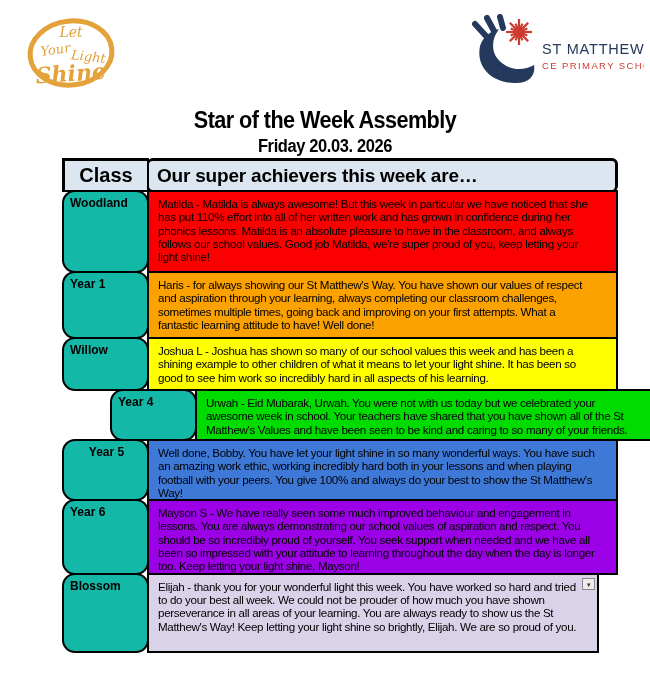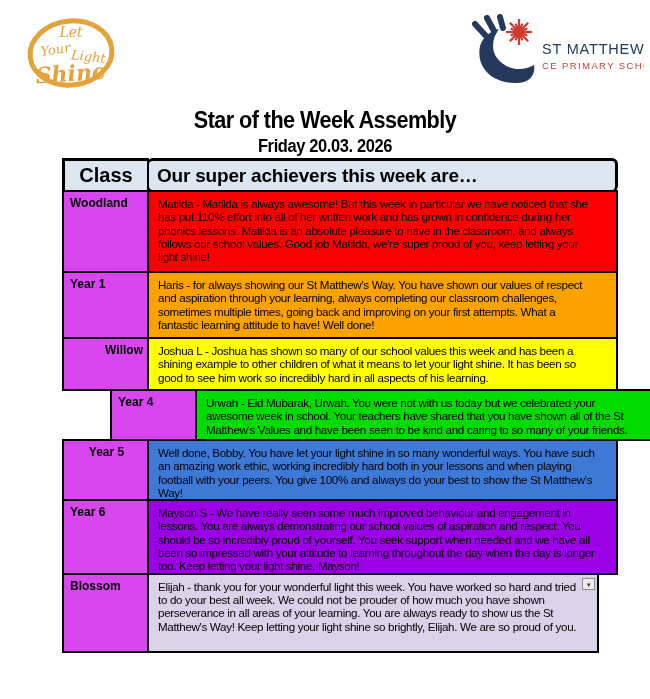--- a/index.html
+++ b/index.html
@@ -51,24 +51,25 @@
     background: #DCE6F1; text-align: center;
     font-size: 20px; font-weight: bold; padding: 3px 0 0 0;
   }
   .hdr-achievers {
     background: #DCE6F1; text-align: left;
     font-size: 19px; font-weight: bold; letter-spacing: -0.2px;
     padding: 4px 6px 3px 8px;
   }
 
   .class-cell {
-    background: #d946ef;
+    background: #14b8a6;
     font-size: 12px; font-weight: bold;
     padding: 4px 4px 16px 6px;
     vertical-align: top;
+    border-radius: 13px;
   }
   .content-cell {
     position: relative;
     font-size: 11.6px; letter-spacing: -0.32px; line-height: 13.3px;
     padding: 5px 20px 0 9px;
   }
 
   .dropdown-marker {
     position: absolute; top: 3px; right: 2px;
     width: 13px; height: 12px;
@@ -140,21 +141,21 @@
     <div id="tbl-body">
         <div class="tbl-row">
           <div class="cell class-col class-cell" style="min-height: 83px;">Woodland</div>
           <div class="cell content-col content-cell" style="background: rgb(251, 0, 0); min-height: 83px;"><span>Matilda - Matilda is always awesome! But this week in particular we have noticed that she has put 110% effort into all of her written work and has grown in confidence during her phonics lessons. Matilda is an absolute pleasure to have in the classroom, and always follows our school values. Good job Matilda, we're super proud of you, keep letting your light shine!</span></div>
         </div>
         <div class="tbl-row">
           <div class="cell class-col class-cell" style="min-height: 68px;">Year 1</div>
           <div class="cell content-col content-cell" style="background: rgb(251, 161, 0); min-height: 68px;"><span>Haris - for always showing our St Matthew's Way. You have shown our values of respect and aspiration through your learning, always completing our classroom challenges, sometimes multiple times, going back and improving on your first attempts. What a fantastic learning attitude to have! Well done!</span></div>
         </div>
         <div class="tbl-row">
-          <div class="cell class-col class-cell" style="min-height: 54px; text-align: right;">Willow</div>
+          <div class="cell class-col class-cell" style="min-height: 54px;">Willow</div>
           <div class="cell content-col content-cell" style="background: rgb(255, 255, 0); min-height: 54px;"><span>Joshua L - Joshua has shown so many of our school values this week and has been a shining example to other children of what it means to let your light shine. It has been so good to see him work so incredibly hard in all aspects of his learning.</span></div>
         </div>
         <div class="tbl-row">
           <div class="cell class-col class-cell" style="min-height: 52px; margin-left: 48px;">Year 4</div>
           <div class="cell content-col content-cell" style="background: rgb(0, 219, 0); min-height: 52px;"><span>Urwah - Eid Mubarak, Urwah. You were not with us today but we celebrated your awesome week in school. Your teachers have shared that you have shown all of the St Matthew's Values and have been seen to be kind and caring to so many of your friends.</span></div>
         </div>
         <div class="tbl-row">
           <div class="cell class-col class-cell" style="min-height: 61px; text-align: center;">Year 5</div>
           <div class="cell content-col content-cell" style="background: rgb(62, 121, 216); min-height: 61px;"><span>Well done, Bobby. You have let your light shine in so many wonderful ways. You have such an amazing work ethic, working incredibly hard both in your lessons and when playing football with your peers. You give 100% and always do your best to show the St Matthew's Way!</span></div>
         </div>

